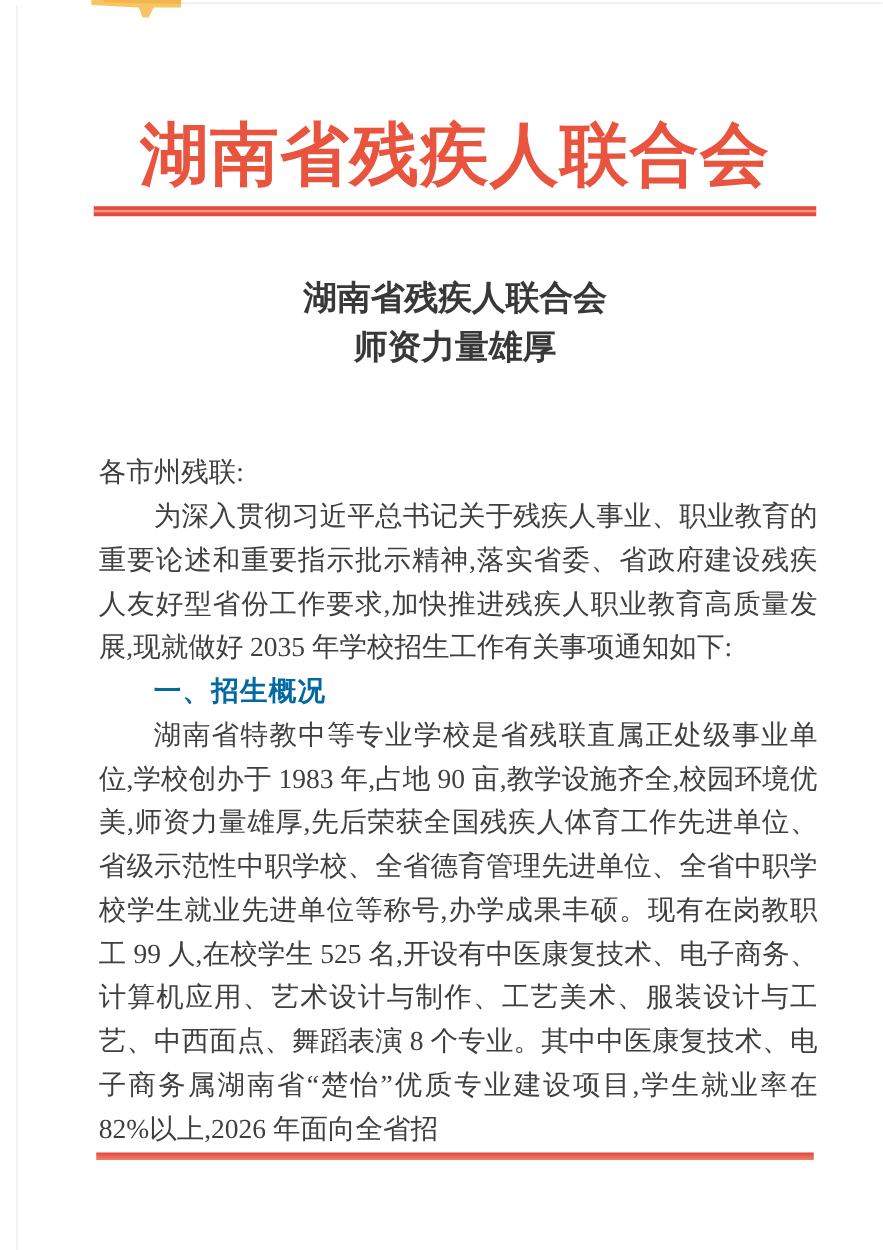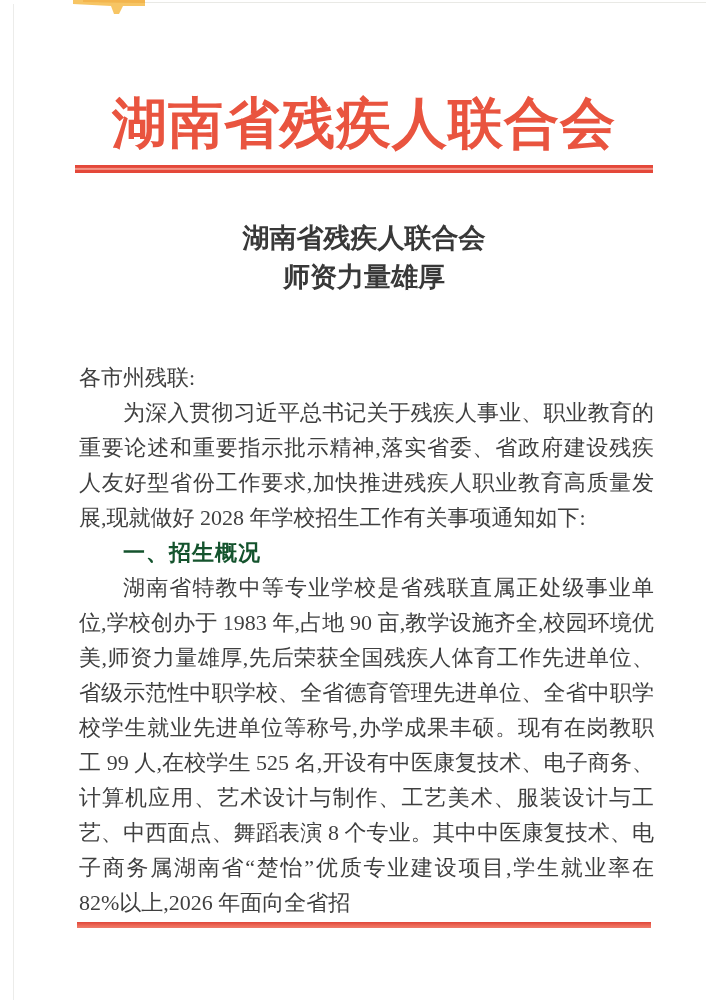--- a/index.html
+++ b/index.html
@@ -83,21 +83,21 @@
     margin: 0;
     padding: 0;
   }
   .para {
     text-indent: 2em;
   }
   .section-heading {
     text-indent: 2em;
     font-family: Liberation Sans, sans-serif;
     font-weight: 700;
-    color: #14532d;
+    color: #0369a1;
     letter-spacing: 1px;
   }
   .bottom-rule {
     position: absolute;
     top: 922px;
     left: 66px;
     width: 574px;
     height: 6px;
     background: linear-gradient(to bottom, #e0463a 0%, #ec6a58 60%, #ef7d6c 100%);
   }
@@ -119,20 +119,20 @@
 
   <div class="letterhead-rule"></div>
 
   <div class="doc-title">
     <div>湖南省残疾人联合会</div>
     <div>师资力量雄厚</div>
   </div>
 
   <div class="body-text">
     <p class="salutation">各市州残联:</p>
-    <p class="para">为深入贯彻习近平总书记关于残疾人事业、职业教育的重要论述和重要指示批示精神,落实省委、省政府建设残疾人友好型省份工作要求,加快推进残疾人职业教育高质量发展,现就做好 2028 年学校招生工作有关事项通知如下:</p>
+    <p class="para">为深入贯彻习近平总书记关于残疾人事业、职业教育的重要论述和重要指示批示精神,落实省委、省政府建设残疾人友好型省份工作要求,加快推进残疾人职业教育高质量发展,现就做好 2035 年学校招生工作有关事项通知如下:</p>
     <p class="section-heading">一、招生概况</p>
     <p class="para">湖南省特教中等专业学校是省残联直属正处级事业单位,学校创办于 1983 年,占地 90 亩,教学设施齐全,校园环境优美,师资力量雄厚,先后荣获全国残疾人体育工作先进单位、省级示范性中职学校、全省德育管理先进单位、全省中职学校学生就业先进单位等称号,办学成果丰硕。现有在岗教职工 99 人,在校学生 525 名,开设有中医康复技术、电子商务、计算机应用、艺术设计与制作、工艺美术、服装设计与工艺、中西面点、舞蹈表演 8 个专业。其中中医康复技术、电子商务属湖南省“楚怡”优质专业建设项目,学生就业率在 82%以上,2026 年面向全省招</p>
   </div>
 
   <div class="bottom-rule"></div>
 
 </div>
 
 </body></html>

